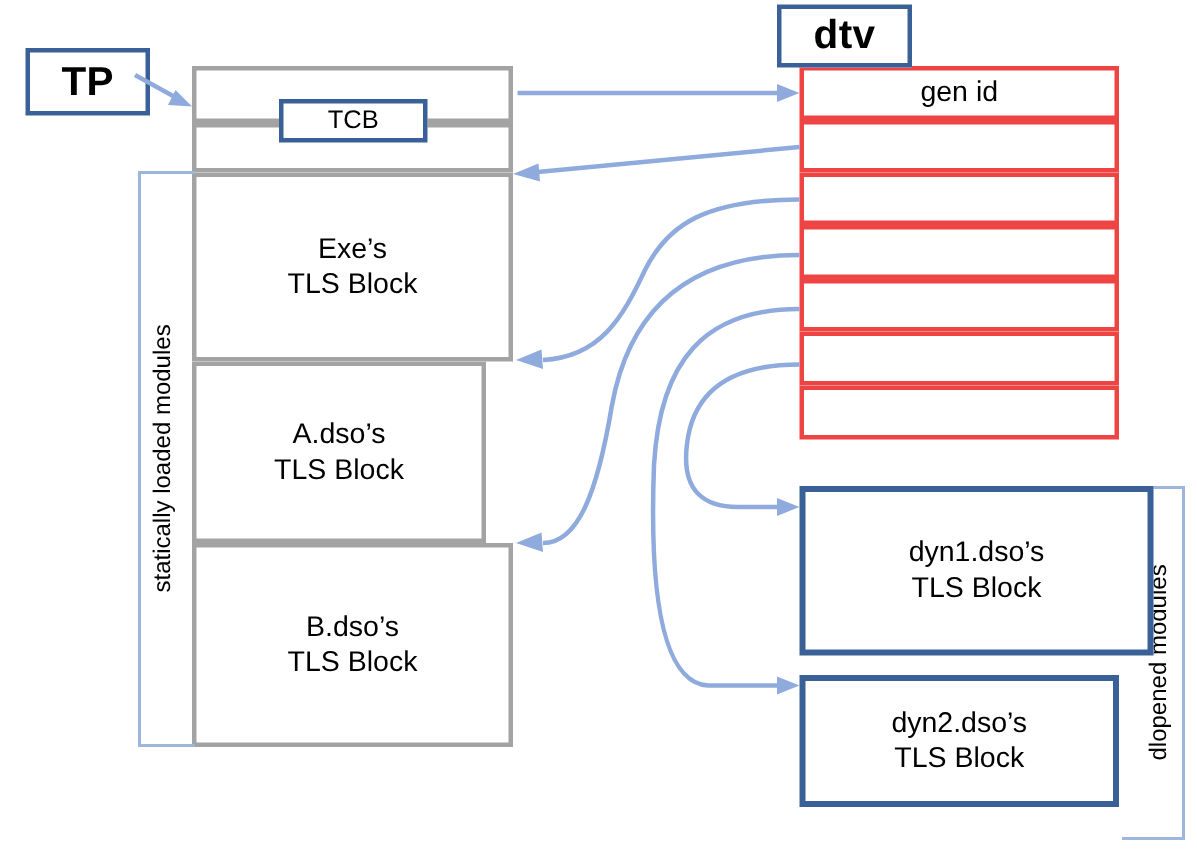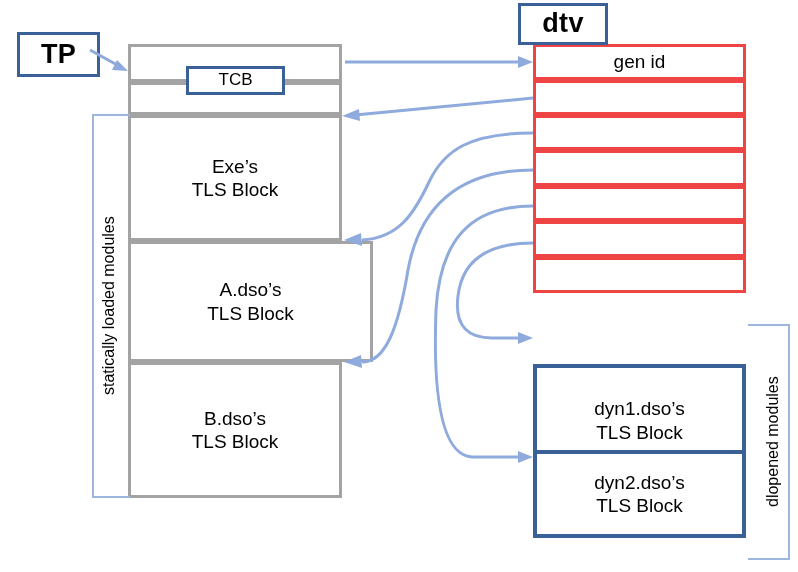--- a/index.html
+++ b/index.html
@@ -131,21 +131,21 @@
 
   <div class="col-cell" style="left:128px; top:82px; width:214px; height:33px;"></div>
 
   <div class="col-cell" style="left:128px; top:115px; width:214px; height:126px;">
     <span>
       <span>Exe’s</span><br>
       <span>TLS Block</span>
     </span>
   </div>
 
-  <div class="col-cell" style="left:128px; top:241px; width:245px; height:121px;">
+  <div class="col-cell" style="left:128px; top:241px; width:196px; height:121px;">
     <span>
       <span>A.dso’s</span><br>
       <span>TLS Block</span>
     </span>
   </div>
 
   <div class="col-cell" style="left:128px; top:362px; width:214px; height:136px;">
     <span>
       <span>B.dso’s</span><br>
       <span>TLS Block</span>
@@ -157,21 +157,21 @@
   <div class="dtv-cell" style="left:533px; top:44px; width:213px; height:36px;">
     <span>gen id</span>
   </div>
   <div class="dtv-cell" style="left:533px; top:80px; width:213px; height:35px;"></div>
   <div class="dtv-cell" style="left:533px; top:115px; width:213px; height:35px;"></div>
   <div class="dtv-cell" style="left:533px; top:150px; width:213px; height:36px;"></div>
   <div class="dtv-cell" style="left:533px; top:186px; width:213px; height:35px;"></div>
   <div class="dtv-cell" style="left:533px; top:221px; width:213px; height:36px;"></div>
   <div class="dtv-cell" style="left:533px; top:257px; width:213px; height:36px;"></div>
 
-  <div class="dyn-box" style="left:533px; top:324px; width:213px; height:113px;margin-top:40px;">
+  <div class="dyn-box" style="left:533px; top:324px; width:236px; height:113px;">
     <span>
       <span>dyn1.dso’s</span><br>
       <span>TLS Block</span>
     </span>
   </div>
   <div class="dyn-box" style="left:533px; top:450px; width:213px; height:88px;">
     <span>
       <span>dyn2.dso’s</span><br>
       <span>TLS Block</span>
     </span>

